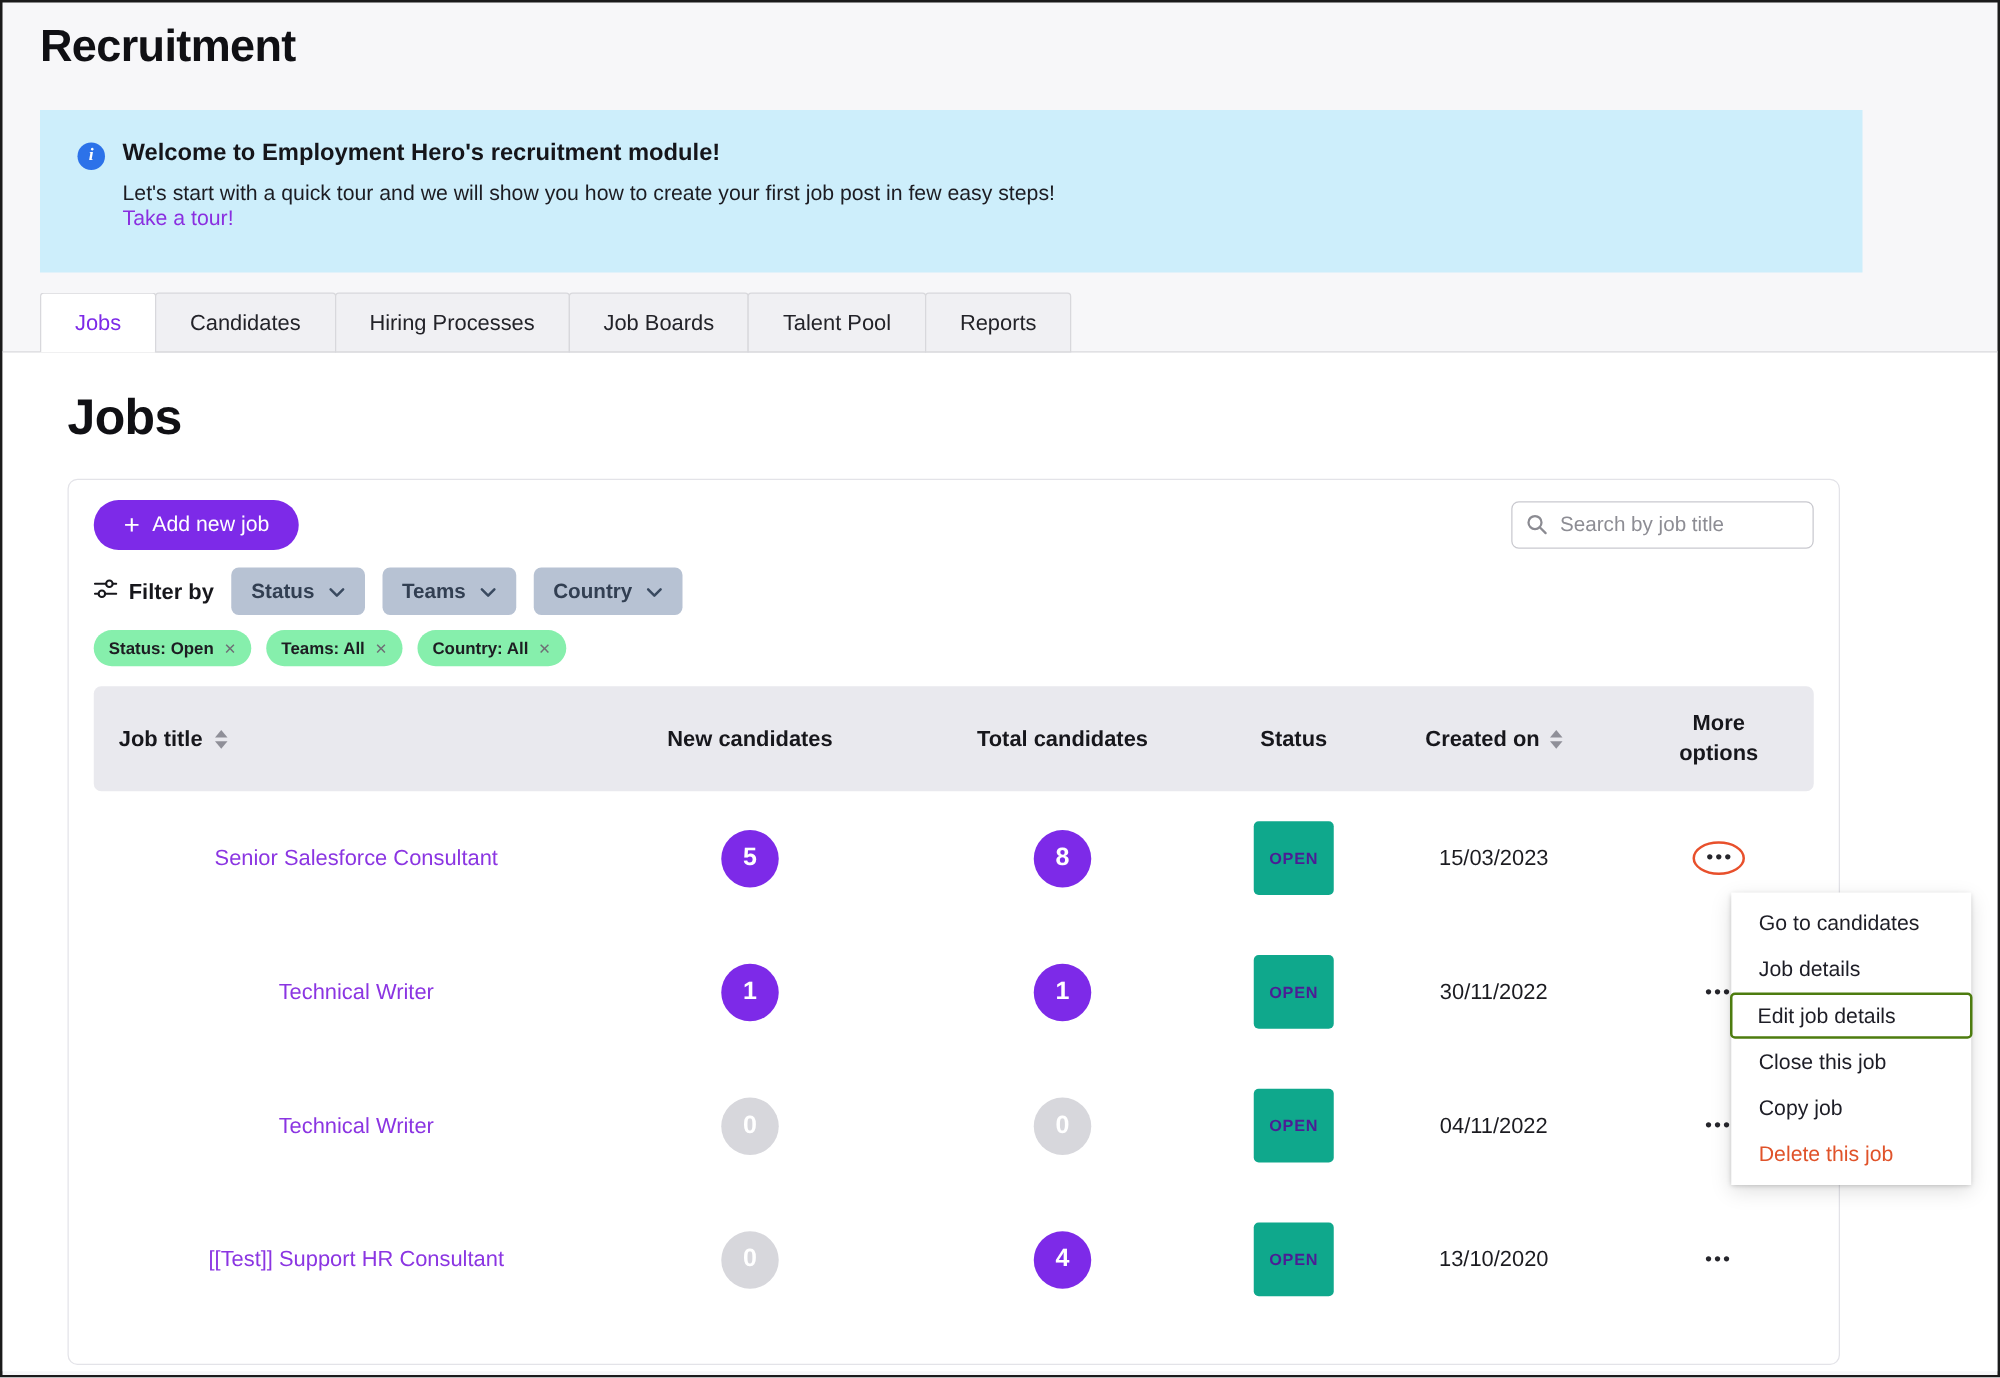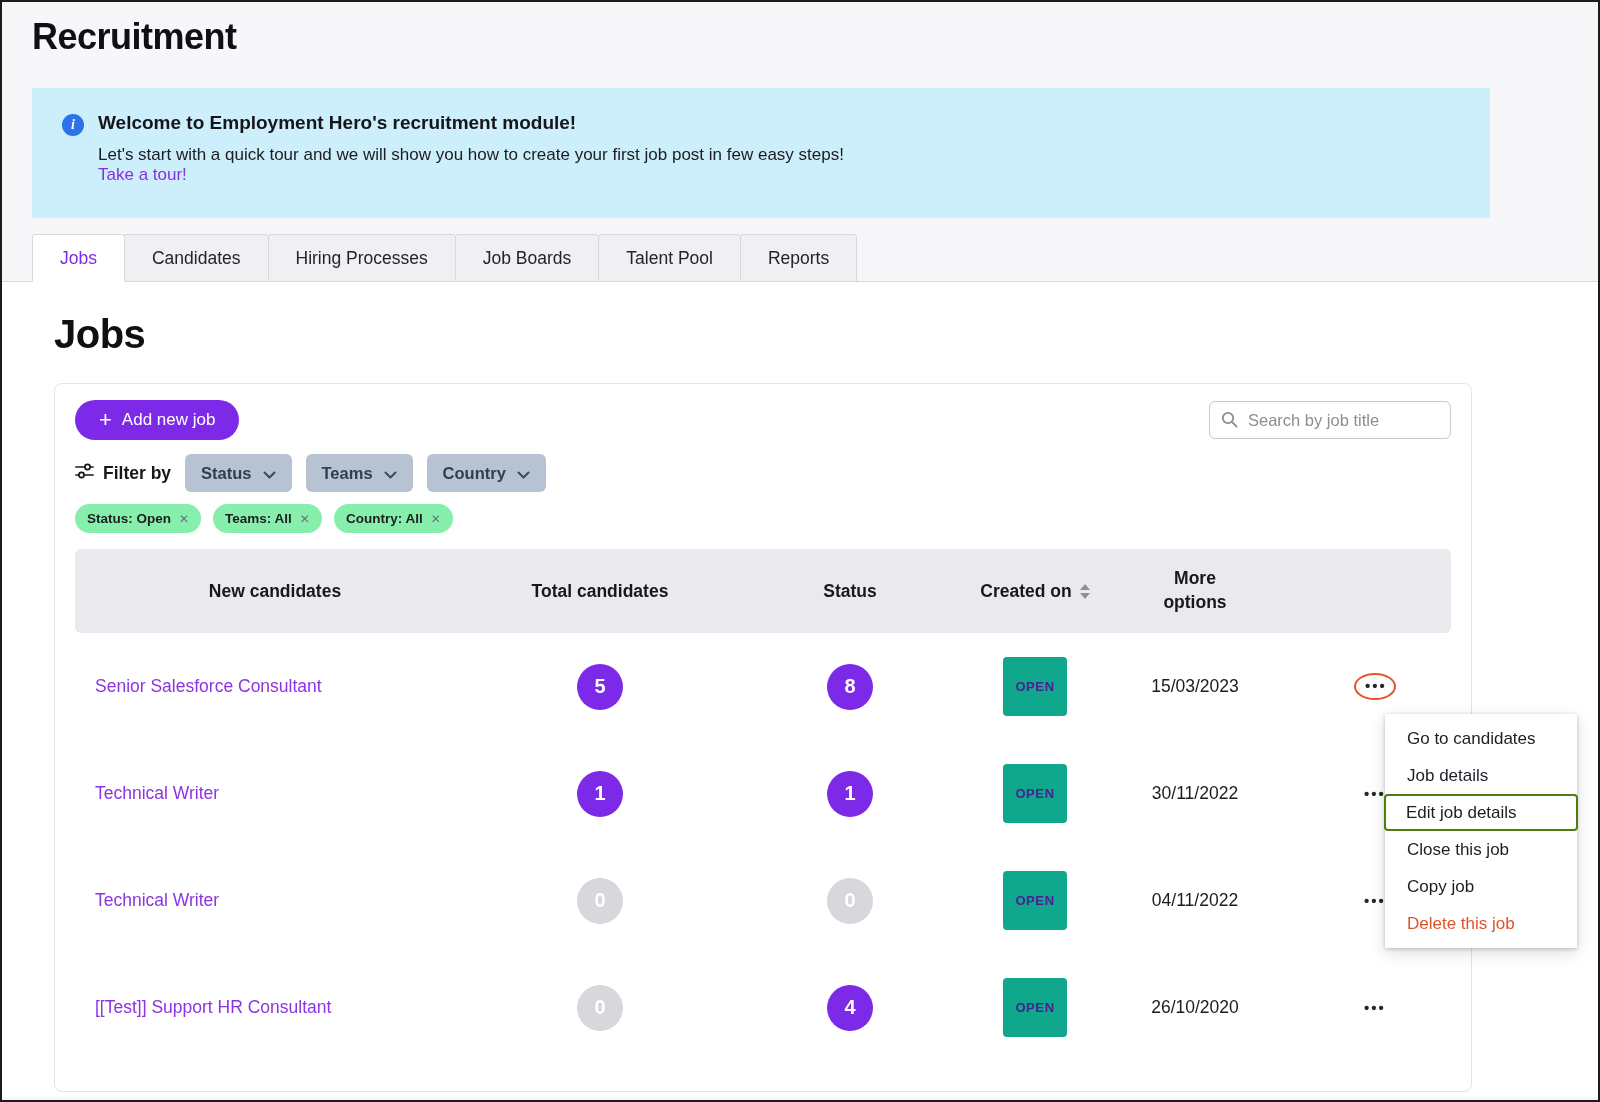--- a/index.html
+++ b/index.html
@@ -61,21 +61,21 @@
   .th-title { text-align:left; padding-left:20px; display:flex; align-items:center; gap:10px; }
   .th-created { display:flex; justify-content:center; align-items:center; gap:8px; }
   .th-more span { display:inline-block; width:90px; line-height:1.35; }
   .sort { display:inline-flex; flex-direction:column; gap:3px; cursor:pointer; }
   .sort i { display:block; width:0; height:0; border-left:5px solid transparent; border-right:5px solid transparent; }
   .sort .up { border-bottom:6px solid #8f8f98; }
   .sort .down { border-top:6px solid #8f8f98; }
 
   .trow { height:107px; }
   .td { text-align:center; }
-  .td-title { text-align:left; padding-left:20px; }
+  .td-title { text-align:center; padding-left:20px; }
   .job-link { color:#8b35e2; font-size:17.5px; cursor:pointer; text-decoration:none; }
   .num-badge { display:inline-flex; width:46px; height:46px; border-radius:50%; background:#7d2ae8; color:#fff;
                font-size:20px; font-weight:700; align-items:center; justify-content:center; }
   .num-badge.zero { background:#d7d7dc; }
   .status-badge { display:inline-block; background:#0fa88c; color:#4c1d95; font-size:13px; font-weight:700;
                   letter-spacing:0.6px; border-radius:4px; padding:22px 12px; }
   .td-date { font-size:17.5px; color:#1b1b20; }
   .more-dots { font-size:15px; font-weight:700; letter-spacing:2px; color:#26262c; cursor:pointer; display:inline-block; }
   .more-dots.ring { border:2px solid #e8502c; border-radius:50%; padding:2px 7px 4px 9px; }
 
@@ -178,20 +178,27 @@
         </div>
         <div class="chip">
           <span>Country: All</span>
           <span class="chip-x">✕</span>
         </div>
       </div>
 
       <div class="table">
 
         <div class="thead">
+          <div class="th th-title">
+            <span>Job title</span>
+            <span class="sort">
+                <i class="up"></i>
+                <i class="down"></i>
+              </span>
+          </div>
           <div class="th">New candidates</div>
           <div class="th">Total candidates</div>
           <div class="th">Status</div>
           <div class="th th-created">
             <span>Created on</span>
             <span class="sort">
                 <i class="up"></i>
                 <i class="down"></i>
               </span>
           </div>
@@ -225,21 +232,21 @@
           <div class="td"><span class="status-badge">OPEN</span></div>
           <div class="td td-date">04/11/2022</div>
           <div class="td"><span class="more-dots">•••</span></div>
         </div>
 
         <div class="trow">
           <div class="td td-title"><a class="job-link">[[Test]] Support HR Consultant</a></div>
           <div class="td"><span class="num-badge zero">0</span></div>
           <div class="td"><span class="num-badge">4</span></div>
           <div class="td"><span class="status-badge">OPEN</span></div>
-          <div class="td td-date">26/10/2020</div>
+          <div class="td td-date">13/10/2020</div>
           <div class="td"><span class="more-dots">•••</span></div>
         </div>
 
       </div>
     </div>
   </div>
 
   <div class="context-menu">
     <div class="menu-item">Go to candidates</div>
     <div class="menu-item">Job details</div>

